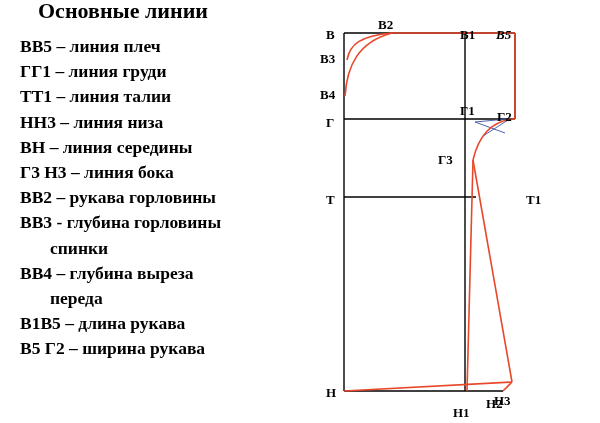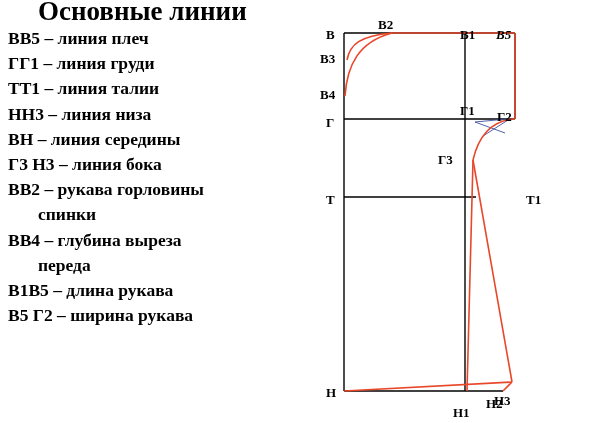--- a/index.html
+++ b/index.html
@@ -13,29 +13,29 @@
   #wrap{position:relative;width:600px;height:423px;}
 
   
   .legend{
     position:absolute;
     left:8px; top:0px;
     width:300px;
   }
   .legend-title{
     font-weight:bold;
-    font-size:27px;
+    font-size:22px;
     line-height:22px;
     margin:0 0 4px 30px;
     color:#000;
     letter-spacing:0px;
   }
   .legend ul{
     list-style:none;
-    margin:0;padding:0;
+    margin:12px;padding:0;
   }
   .legend li{
     font-size:17.5px;
     line-height:25.2px;
     font-weight:bold;
     color:#000;
     white-space:nowrap;
   }
   .legend li .ind{
     display:block;
@@ -70,20 +70,21 @@
     <div class="legend-title">Основные линии</div>
     <ul>
       <li><span>ВВ5 – линия плеч</span></li>
       <li><span>ГГ1 – линия груди</span></li>
       <li><span>ТТ1 – линия талии</span></li>
       <li><span>НН3 – линия низа</span></li>
       <li><span>ВН – линия середины</span></li>
       <li><span>Г3 Н3 – линия бока</span></li>
       <li><span>ВВ2 – рукава горловины</span></li>
       <li>
+        <span>ВВ3  - глубина горловины</span>
         <span class="ind">спинки</span>
       </li>
       <li>
         <span>ВВ4 – глубина выреза</span>
         <span class="ind">переда</span>
       </li>
       <li><span>В1В5 – длина рукава</span></li>
       <li><span>В5 Г2 – ширина рукава</span></li>
     </ul>
   </div>

